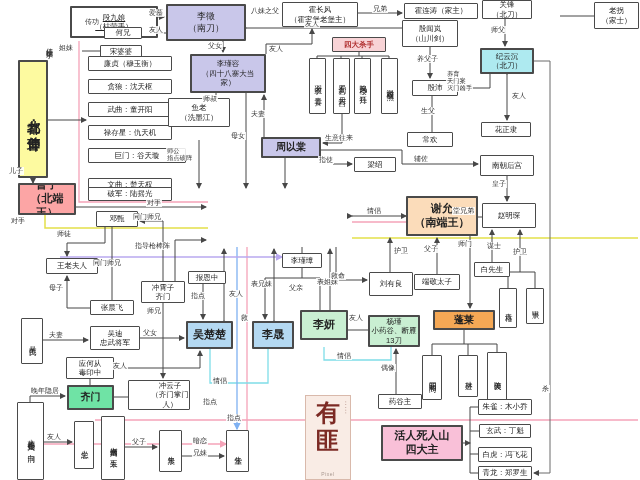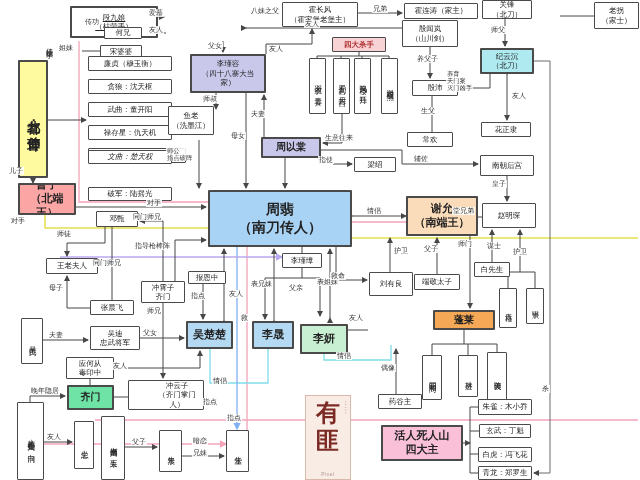--- a/index.html
+++ b/index.html
@@ -148,52 +148,54 @@
     <div class="chars">
       <span>有</span>
       <span class="dots">·····</span>
       <span>匪</span>
     </div>
     <div class="cap">Pixel</div>
   </div>
 
 <div class="node" style="left: 70px; top: 6px; width: 88px; height: 32px; border-width: 2px; text-decoration: underline;">段九娘
 （枯荣手）</div>
+    <div class="node" style="left: 166px; top: 4px; width: 80px; height: 37px; background: rgb(201, 199, 234); font-size: 9px; border-width: 2px;">李徵
+（南刀）</div>
     <div class="node" style="left: 104px; top: 27px; width: 38px; height: 12px;">何兄</div>
     <div class="node" style="left: 100px; top: 45px; width: 42px; height: 13px;">宋婆婆</div>
     <div class="node" style="left: 88px; top: 79px; width: 84px; height: 15px;">贪狼：沈天枢</div>
     <div class="node" style="left: 88px; top: 56px; width: 84px; height: 15px;">廉贞（穆玉衡）</div>
     <div class="node" style="left: 88px; top: 102px; width: 84px; height: 15px;">武曲：童开阳</div>
     <div class="node" style="left: 88px; top: 125px; width: 84px; height: 15px;">禄存星：仇天机</div>
     <div class="node" style="left: 88px; top: 148px; width: 98px; height: 15px; text-align: right;">巨门：谷天璇</div>
-    <div class="node" style="left: 88px; top: 150px; width: 84px; height: 14px; font-style: italic;">文曲：楚天权</div>
+    <div class="node" style="left: 88px; top: 178px; width: 84px; height: 14px;">文曲：楚天权</div>
     <div class="node" style="left: 88px; top: 187px; width: 84px; height: 14px;">破军：陆摇光</div>
     <div class="node vert bold" style="left: 18px; top: 60px; width: 30px; height: 118px; background: rgb(253, 250, 160); font-size: 13px; border-width: 2px;">北都：曹仲坤</div>
     <div class="node bold" style="left: 18px; top: 183px; width: 58px; height: 32px; background: #fca5a5; font-size: 11px; border-width: 2px;">曹宁
 （北端王）</div>
     <div class="node" style="left: 96px; top: 211px; width: 42px; height: 16px;">邓甄</div>
     <div class="node" style="left: 46px; top: 258px; width: 52px; height: 16px;">王老夫人</div>
     <div class="node" style="left: 90px; top: 300px; width: 44px; height: 15px;">张晨飞</div>
     <div class="node" style="left: 141px; top: 281px; width: 44px; height: 22px;">冲霄子
 齐门</div>
     <div class="node" style="left: 188px; top: 271px; width: 38px; height: 13px;">报恩中</div>
     <div class="node" style="left: 66px; top: 357px; width: 48px; height: 22px;">应何从
 毒印中</div>
     <div class="node bold" style="left: 67px; top: 385px; width: 47px; height: 25px; background: rgb(111, 227, 165); font-size: 10px; border-width: 2px;">齐门</div>
-    <div class="node" style="left: 128px; top: 380px; width: 76px; height: 30px; padding-left: 22px;">冲云子
+    <div class="node" style="left: 128px; top: 380px; width: 62px; height: 30px; padding-left: 22px;">冲云子
 （齐门掌门人）</div>
     <div class="node vert" style="left: 21px; top: 318px; width: 22px; height: 46px;">吴范氏</div>
     <div class="node" style="left: 90px; top: 326px; width: 50px; height: 24px;">吴迪
 忠武将军</div>
     <div class="node vert" style="left: 17px; top: 402px; width: 27px; height: 78px;">大药谷创始人：白润</div>
     <div class="node vert" style="left: 74px; top: 421px; width: 20px; height: 48px;">坐忘</div>
     <div class="node vert" style="left: 101px; top: 416px; width: 24px; height: 64px;">兴南镖局：朱五</div>
     <div class="node vert" style="left: 159px; top: 430px; width: 23px; height: 42px;">朱晨</div>
     <div class="node vert" style="left: 226px; top: 430px; width: 23px; height: 42px;">朱堂</div>
-    <div class="node" style="left: 168px; top: 106px; width: 46px; height: 29px;">鱼老
+    <div class="node" style="left: 168px; top: 98px; width: 62px; height: 29px;">鱼老
 （洗墨江）</div>
     <div class="node" style="left: 190px; top: 54px; width: 76px; height: 39px; background: rgb(201, 199, 234); border-width: 2px;">李瑾容
 （四十八寨大当
 家）</div>
     <div class="node" style="left: 282px; top: 2px; width: 76px; height: 25px;">霍长风
 （霍家堡老堡主）</div>
     <div class="node" style="left: 404px; top: 3px; width: 74px; height: 16px;">霍连涛（家主）</div>
     <div class="node" style="left: 594px; top: 2px; width: 45px; height: 27px;">老拐
 （家士）</div>
     <div class="node bold" style="left: 332px; top: 37px; width: 54px; height: 15px; background: rgb(248, 211, 214); color: rgb(176, 48, 48);">四大杀手</div>
@@ -217,34 +219,35 @@
     <div class="node" style="left: 414px; top: 274px; width: 46px; height: 16px;">端敬太子</div>
     <div class="node" style="left: 474px; top: 262px; width: 36px; height: 15px;">白先生</div>
     <div class="node vert" style="left: 499px; top: 288px; width: 18px; height: 40px;">青格</div>
     <div class="node vert" style="left: 526px; top: 288px; width: 18px; height: 36px;">甲辰</div>
     <div class="node" style="left: 369px; top: 272px; width: 44px; height: 24px;">刘有良</div>
     <div class="node" style="left: 354px; top: 157px; width: 42px; height: 15px;">梁绍</div>
     <div class="node bold" style="left: 433px; top: 310px; width: 62px; height: 20px; background: rgb(245, 168, 85); font-size: 10px; border-width: 2px;">蓬莱</div>
     <div class="node vert" style="left: 422px; top: 355px; width: 20px; height: 45px;">同明和尚</div>
     <div class="node vert" style="left: 458px; top: 355px; width: 20px; height: 42px;">林进</div>
     <div class="node vert" style="left: 487px; top: 352px; width: 20px; height: 48px;">陈俊天</div>
+    <div class="node" style="left: 368px; top: 315px; width: 52px; height: 32px; background: rgb(201, 239, 210); border-width: 2px;">杨瑾
+小药谷、断雁
+13刀</div>
     <div class="node" style="left: 378px; top: 394px; width: 44px; height: 15px;">药谷主</div>
     <div class="node bold" style="left: 381px; top: 425px; width: 82px; height: 36px; background: rgb(249, 192, 216); font-size: 11px; border-width: 2px;">活人死人山
 四大主</div>
     <div class="node" style="left: 478px; top: 399px; width: 54px; height: 16px;">朱雀：木小乔</div>
     <div class="node" style="left: 479px; top: 424px; width: 52px; height: 14px;">玄武：丁魁</div>
     <div class="node" style="left: 478px; top: 447px; width: 54px; height: 15px;">白虎：冯飞花</div>
     <div class="node" style="left: 478px; top: 466px; width: 54px; height: 14px;">青龙：郑罗生</div>
-    <div class="node bold" style="left: 208px; top: 190px; width: 144px; height: 57px; background: rgb(169, 211, 245); font-size: 14px; border-width: 2px;">周翡
-（南刀传人）</div>
     <div class="node bold" style="left: 261px; top: 137px; width: 60px; height: 21px; background: rgb(201, 199, 234); font-size: 10px; border-width: 2px;">周以棠</div>
     <div class="node" style="left: 282px; top: 253px; width: 40px; height: 15px;">李瑾璋</div>
     <div class="node bold" style="left: 186px; top: 321px; width: 47px; height: 28px; background: rgb(180, 217, 242); font-size: 11px; border-width: 2px;">吴楚楚</div>
     <div class="node bold" style="left: 252px; top: 321px; width: 42px; height: 28px; background: rgb(180, 217, 242); font-size: 11px; border-width: 2px;">李晟</div>
-    <div class="node bold" style="left: 300px; top: 324px; width: 48px; height: 30px; background: rgb(201, 239, 210); font-size: 11px; border-width: 2px;">李妍</div>
+    <div class="node bold" style="left: 300px; top: 310px; width: 48px; height: 30px; background: rgb(201, 239, 210); font-size: 11px; border-width: 2px;">李妍</div>
     <div class="elabel" style="left: 148px; top: 9px;">爱慕</div>
     <div class="elabel" style="left: 84px; top: 18px;">传功</div>
     <div class="elabel" style="left: 148px; top: 26px;">友人</div>
     <div class="elabel" style="left: 58px; top: 44px;">姐妹</div>
     <div class="elabel vert" style="left: 44px; top: 42px;">传授枯荣手</div>
     <div class="elabel" style="left: 250px; top: 7px;">八妹之父</div>
     <div class="elabel" style="left: 372px; top: 5px;">兄弟</div>
     <div class="elabel" style="left: 304px; top: 20px;">友人</div>
     <div class="elabel" style="left: 268px; top: 45px;">友人</div>
     <div class="elabel" style="left: 207px; top: 42px;">父女</div>

